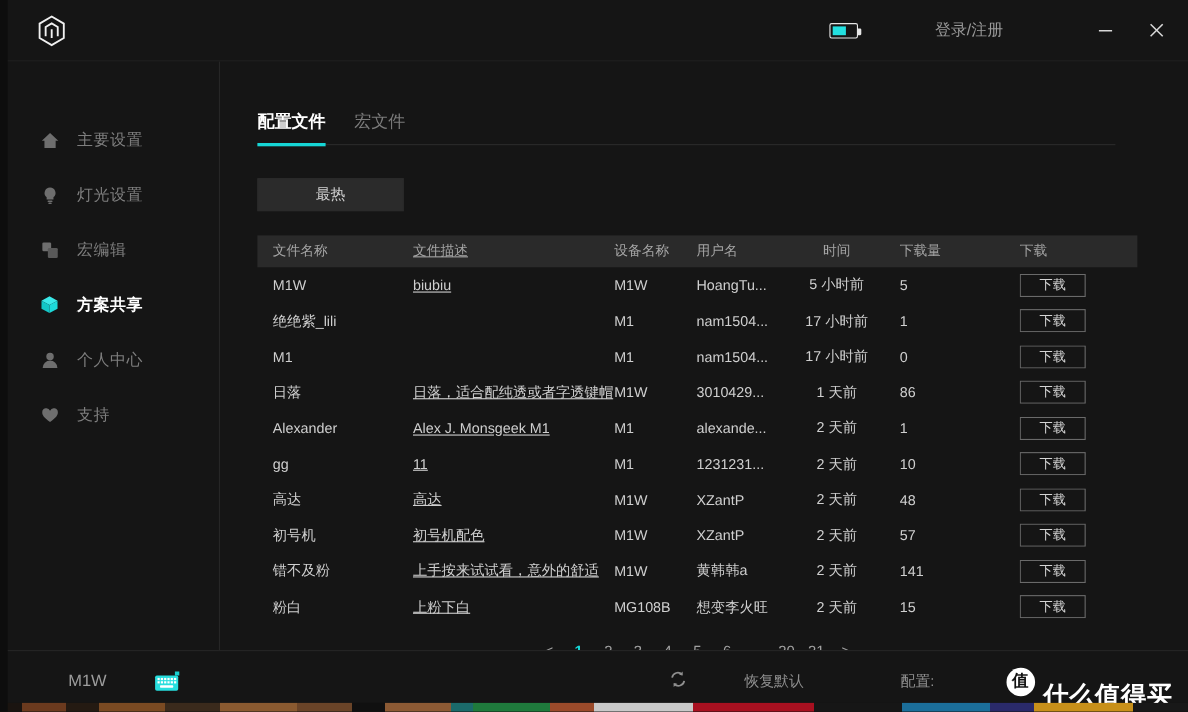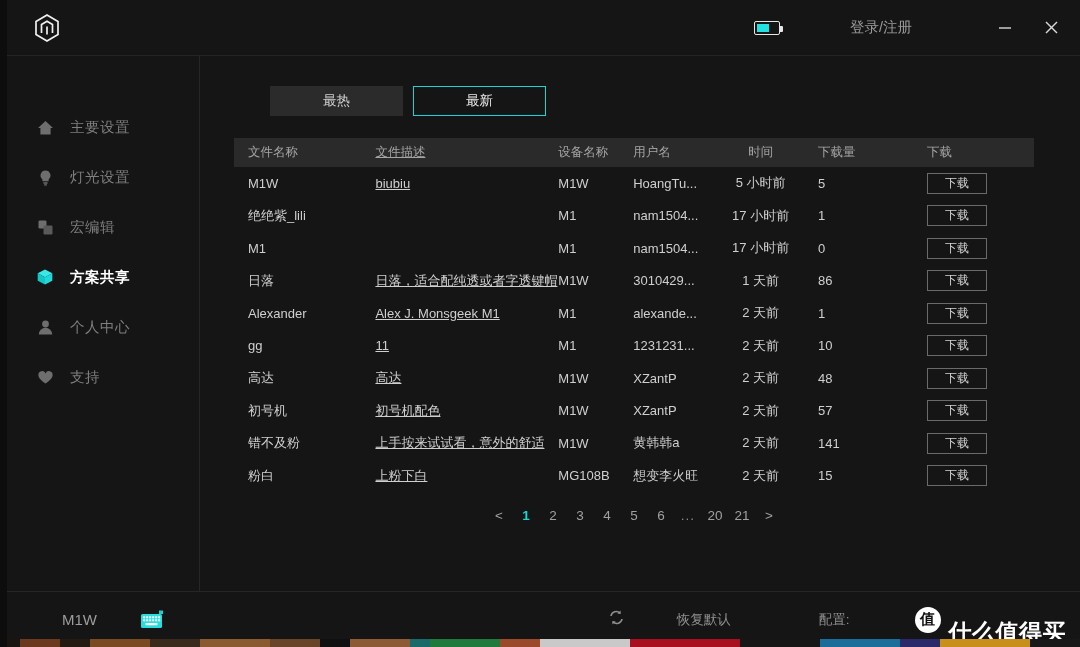--- a/index.html
+++ b/index.html
@@ -103,21 +103,21 @@
     font-size: 15.5px; color: #7b7b7b;
     padding-bottom: 10px; margin-right: 26px;
     cursor: pointer; position: relative;
   }
   .tab.active { color: #ffffff; font-weight: bold; }
   .tab.active:after {
     content: ""; position: absolute; left: 0; right: 0; bottom: -1.5px;
     height: 3px; background: #16d6d6;
   }
 
-  .filters { display: flex; margin-top: 30px; margin-left: 36px; }
+  .filters { display: flex; margin-top: 30px; }
   .filter-btn {
     width: 133px; height: 30px;
     display: flex; align-items: center; justify-content: center;
     font-size: 13.5px; color: #d2d2d2;
     cursor: pointer;
     background: #2b2b2b; border: 1px solid #2b2b2b;
     margin-right: 10px;
   }
   .filter-btn.selected {
     background: transparent; border: 1px solid #16d6d6; color: #e8e8e8;
@@ -295,24 +295,27 @@
           <svg width="17" height="17" viewBox="0 0 17 17">
               <path d="M8.5 14.6 C3 10.8 1.4 8.4 1.4 6 A3.7 3.7 0 0 1 8.5 4.4 A3.7 3.7 0 0 1 15.6 6 C15.6 8.4 14 10.8 8.5 14.6 Z" fill="#6e6e6e"></path>
             </svg>
         </span>
         <span class="nav-label">支持</span>
       </div>
     </div>
 
     <div class="content">
 
+      <div class="tabs">
+        <div class="tab active">配置文件</div>
+        <div class="tab">宏文件</div>
+      </div>
 
       <div class="filters">
         <div class="filter-btn">最热</div>
-        <div class="filter-btn selected">最新</div>
       </div>
 
       <div class="table">
         <div class="thead">
           <div class="cell c-name">文件名称</div>
           <div class="cell c-desc">文件描述</div>
           <div class="cell c-dev">设备名称</div>
           <div class="cell c-user">用户名</div>
           <div class="cell c-time">时间</div>
           <div class="cell c-dl">下载量</div>

